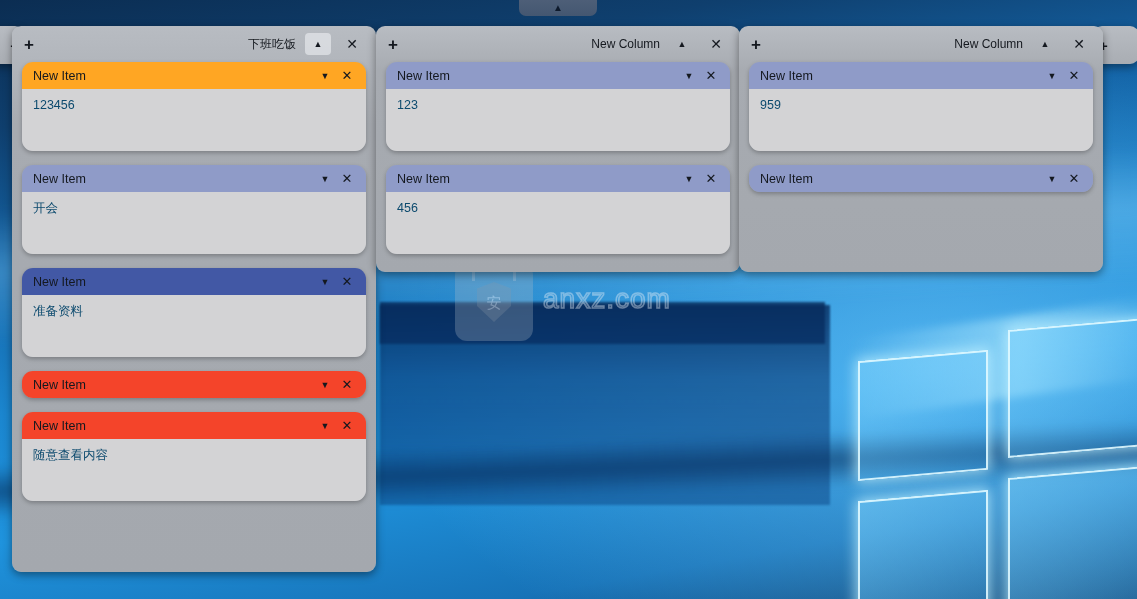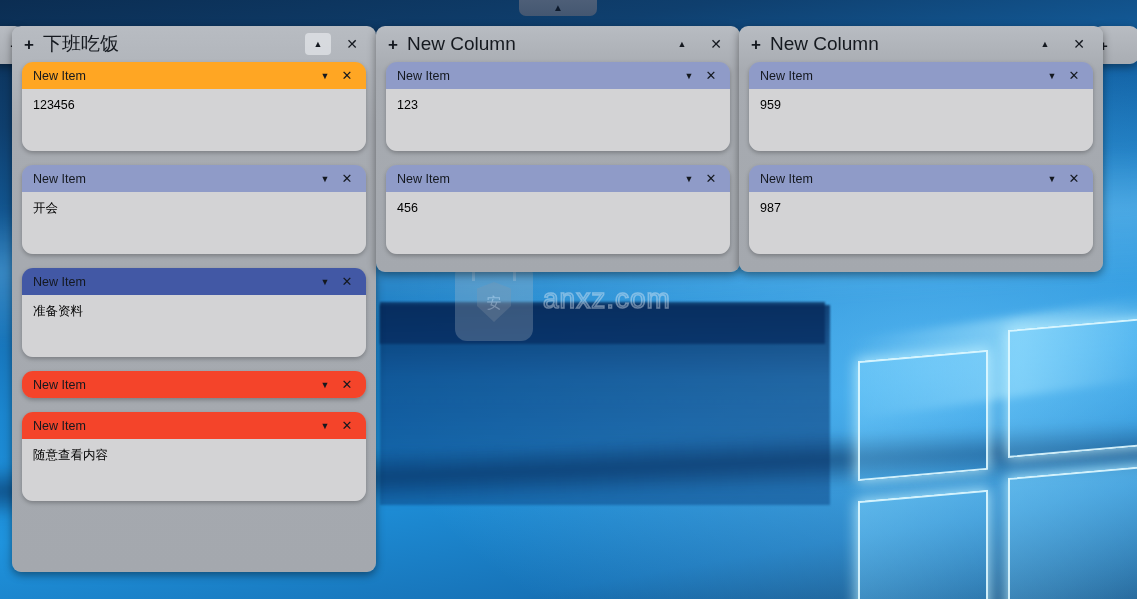--- a/index.html
+++ b/index.html
@@ -178,24 +178,25 @@
   .col-plus {
     font-size: 17px;
     font-weight: bold;
     color: #14181f;
     line-height: 1;
     cursor: pointer;
     user-select: none;
   }
   .col-title {
     flex: 1;
-    font-size: 19px;
+    font-size: 12px;
     color: #15191f;
     white-space: nowrap;
     overflow: hidden;
+    text-align: right;
   }
   .col-collapse {
     width: 26px; height: 22px;
     display: flex; align-items: center; justify-content: center;
     border-radius: 4px;
     cursor: pointer;
   }
   .col-collapse.hl { background: rgba(240,242,245,0.58); }
   .col-collapse .caret { font-size: 9px; color: #14181f; line-height: 1; }
   .col-close {
@@ -244,21 +245,21 @@
     font-weight: bold;
     color: #14181f;
     cursor: pointer;
     user-select: none;
   }
   .card-body {
     background: #d3d3d5;
     min-height: 62px;
     padding: 8px 11px 10px 11px;
     font-size: 12.5px;
-    color: #000000;
+    color: #0c4a6e;
     box-sizing: border-box;
     line-height: 1.4;
   }
 
   
   .edge-stub {
     position: absolute;
     top: 26px;
     height: 38px;
     background: linear-gradient(180deg, #b8bcc2 0%, #a9adb3 100%);
@@ -403,18 +404,17 @@
             <span class="card-close">✕</span>
           </div>
           <div class="card-body">959</div>
         </div>
         <div class="card">
           <div class="card-header" style="background: rgb(143, 155, 200);">
             <span class="card-title">New Item</span>
             <span class="card-caret">▼</span>
             <span class="card-close">✕</span>
           </div>
-          <div class="card-body">987</div>
         </div>
       </div>
     </div>
 
 </div>
 
 </body></html>

